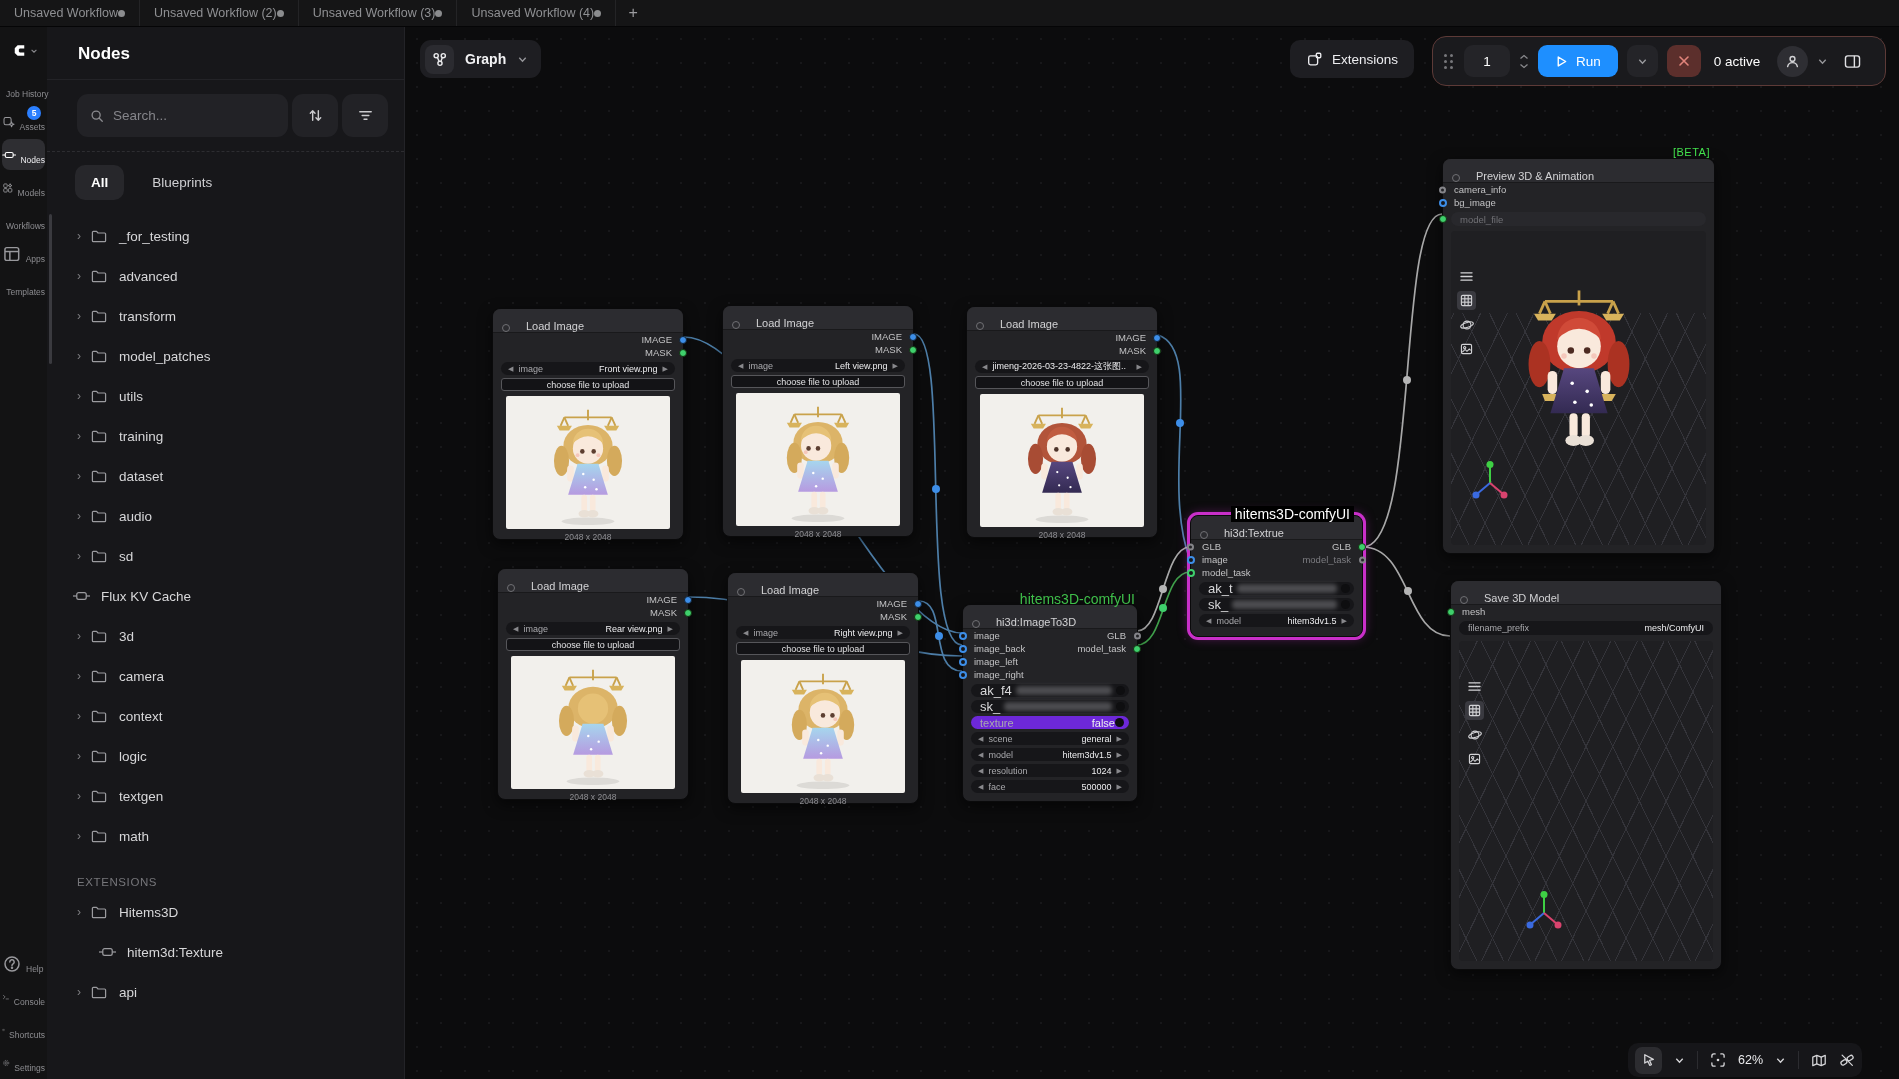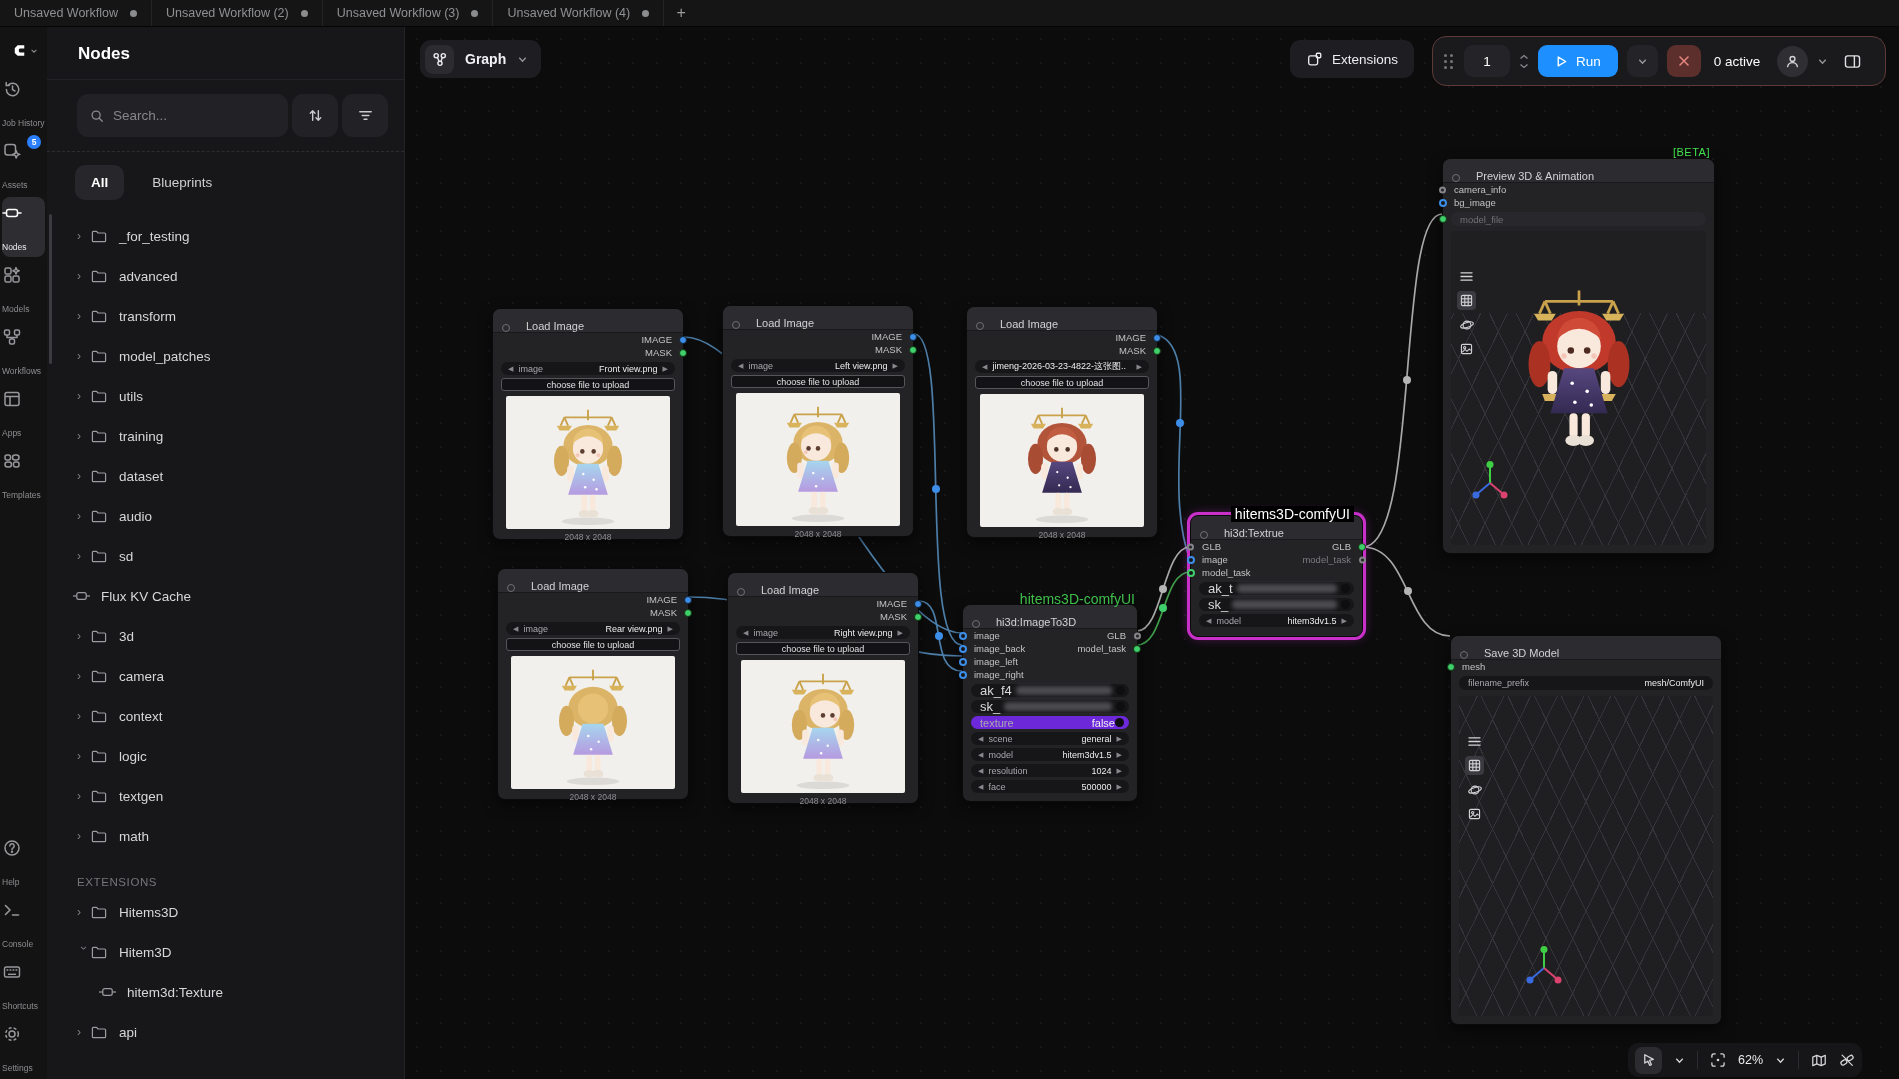--- a/index.html
+++ b/index.html
@@ -2,28 +2,28 @@
 <html><head>
 <meta charset="utf-8">
 <style>
   *{box-sizing:border-box;margin:0;padding:0}
   html,body{background:#000}
   body{font-family:"Liberation Sans","DejaVu Sans",sans-serif}
   .app{position:relative;width:1899px;height:1079px;overflow:hidden;background:#0c0c0d;color:#ddd}
 
   
   .tabbar{position:absolute;top:0;left:0;right:0;height:27px;background:#151516;border-bottom:1px solid #050506;display:flex;align-items:stretch}
-  .tab{display:flex;align-items:center;gap:12px;padding:0 14px;border-right:1px solid #242426;color:#8f9093;font-size:12.5px;cursor:default}
+  .tab{display:flex;align-items:center;padding:0 14px;border-right:1px solid #242426;color:#8f9093;font-size:12.5px;cursor:default}
   .tab .dirty{width:7px;height:7px;border-radius:50%;background:#8b8c8e}
   .tab-add{display:flex;align-items:center;justify-content:center;width:34px;color:#9c9c9f;font-size:16px}
 
   
   .rail{position:absolute;top:27px;left:0;width:47px;bottom:0;background:#131314;display:flex;flex-direction:column;align-items:center;z-index:6}
   .rail-logo{margin:14px 0 12px;display:flex;align-items:center;gap:1px;color:#fff}
-  .rail-item{width:43px;margin:1px 2px;padding:6px 0 5px;display:flex;flex-direction:column;align-items:flex-start;gap:19px;color:#98989c;border-radius:8px;position:relative;cursor:pointer}
+  .rail-item{width:43px;margin:1px 2px;padding:6px 0 5px;display:flex;flex-direction:row;align-items:flex-end;gap:4px;color:#98989c;border-radius:8px;position:relative;cursor:pointer}
   .rail-item .lbl{font-size:8.5px;color:#8d8d91;white-space:nowrap}
   .rail-item.active{background:#2e2e32;color:#fff}
   .rail-item.active .lbl{color:#ececef}
   .rail-spacer{flex:1}
   .badge{position:absolute;top:0px;right:4px;background:#2b7fff;color:#fff;font-size:8.5px;min-width:14px;height:14px;border-radius:8px;display:flex;align-items:center;justify-content:center;font-weight:bold}
 
   
   .panel{position:absolute;top:27px;left:47px;width:358px;bottom:0;background:#17171a;border-right:1px solid #232327;display:flex;flex-direction:column;z-index:5}
   .panel-title{font-size:17px;font-weight:bold;color:#fff;padding:17px 25px 15px 31px;border-bottom:1px solid #232327}
   .search-row{display:flex;gap:4px;padding:14px 16px 14px 30px;border-bottom:1px dashed #2d2d31;align-items:flex-start}
@@ -436,29 +436,20 @@
 
       <div class="tree-item">
           <span class="chev">›</span>
           <span class="ticon">
             <svg width="16" height="14" viewBox="0 0 17 14" fill="none" stroke="currentColor" stroke-width="1.3" stroke-linejoin="round">
               <path d="M1.5 12V3a1 1 0 0 1 1-1h3.4l1.6 1.8h7a1 1 0 0 1 1 1V12a1 1 0 0 1-1 1h-12a1 1 0 0 1-1-1z"></path>
             </svg>
           </span>
           <span>Hitems3D</span>
         </div>
-      <div class="tree-item">
-          <span class="chev open">›</span>
-          <span class="ticon">
-            <svg width="16" height="14" viewBox="0 0 17 14" fill="none" stroke="currentColor" stroke-width="1.3" stroke-linejoin="round">
-              <path d="M1.5 12V3a1 1 0 0 1 1-1h3.4l1.6 1.8h7a1 1 0 0 1 1 1V12a1 1 0 0 1-1 1h-12a1 1 0 0 1-1-1z"></path>
-            </svg>
-          </span>
-          <span>Hitem3D</span>
-        </div>
       <div class="tree-item child">
           <span class="ticon">
             <svg width="17" height="12" viewBox="0 0 18 12" fill="none" stroke="currentColor" stroke-width="1.3">
               <line x1="0" y1="6" x2="4" y2="6"></line>
               <rect x="4" y="2.5" width="10" height="7" rx="2"></rect>
               <line x1="14" y1="6" x2="18" y2="6"></line>
             </svg>
           </span>
           <span>hitem3d:Texture</span>
         </div>
@@ -1070,21 +1061,21 @@
             <circle cx="23" cy="7.5" r="3.5" fill="#3ecf44"></circle>
             <line x1="23" y1="26" x2="10" y2="37" stroke="#3a6ae0" stroke-width="2"></line>
             <circle cx="9" cy="38" r="3.5" fill="#3a6ae0"></circle>
             <line x1="23" y1="26" x2="36" y2="37" stroke="#d9436e" stroke-width="2"></line>
             <circle cx="37" cy="38" r="3.5" fill="#d9436e"></circle>
           </svg>
       </div>
     </div>
   </div>
 
-  <div class="gnode" style="left:1450px;top:635px;width:272px;height:390px">
+  <div class="gnode" style="left:1450px;top:580px;width:272px;height:390px">
     <div class="gnode-header">
         <span class="cdot"></span>
         <span>Save 3D Model</span>
       </div>
     <div class="prow">
         <span class="port in p-green-f"></span>
         <span>mesh</span>
         <span></span>
       </div>
     <div class="fname">

